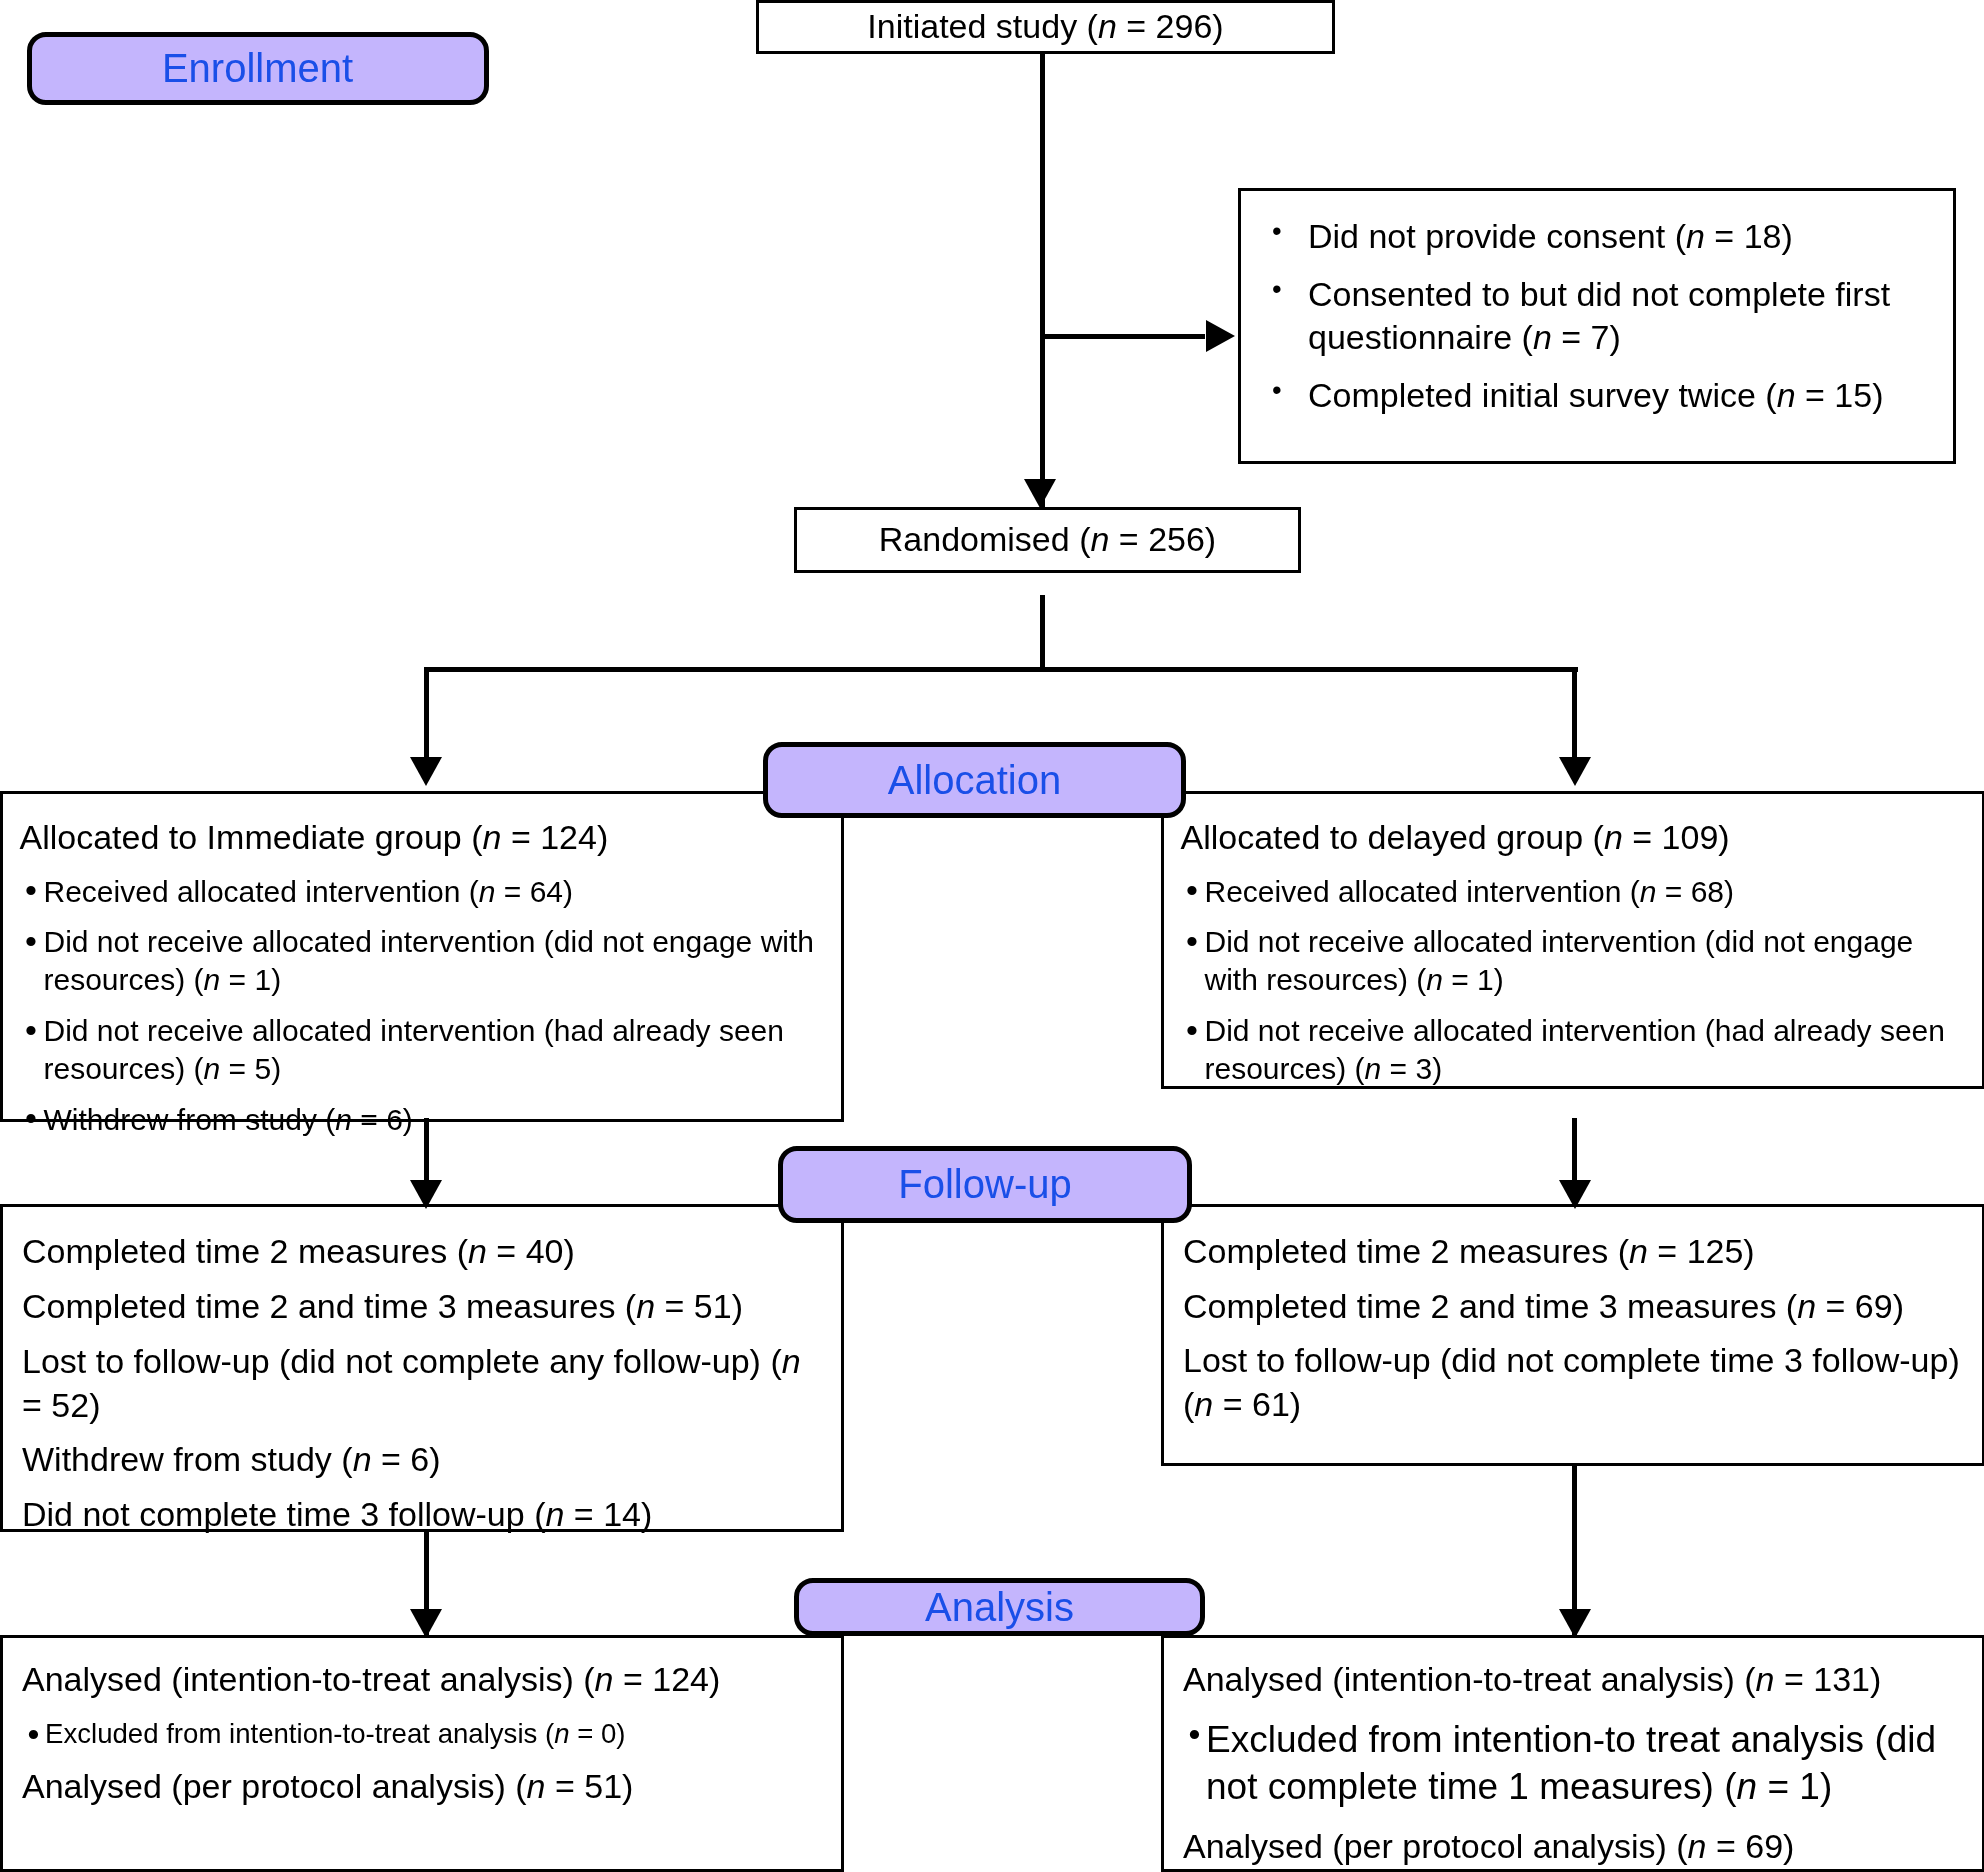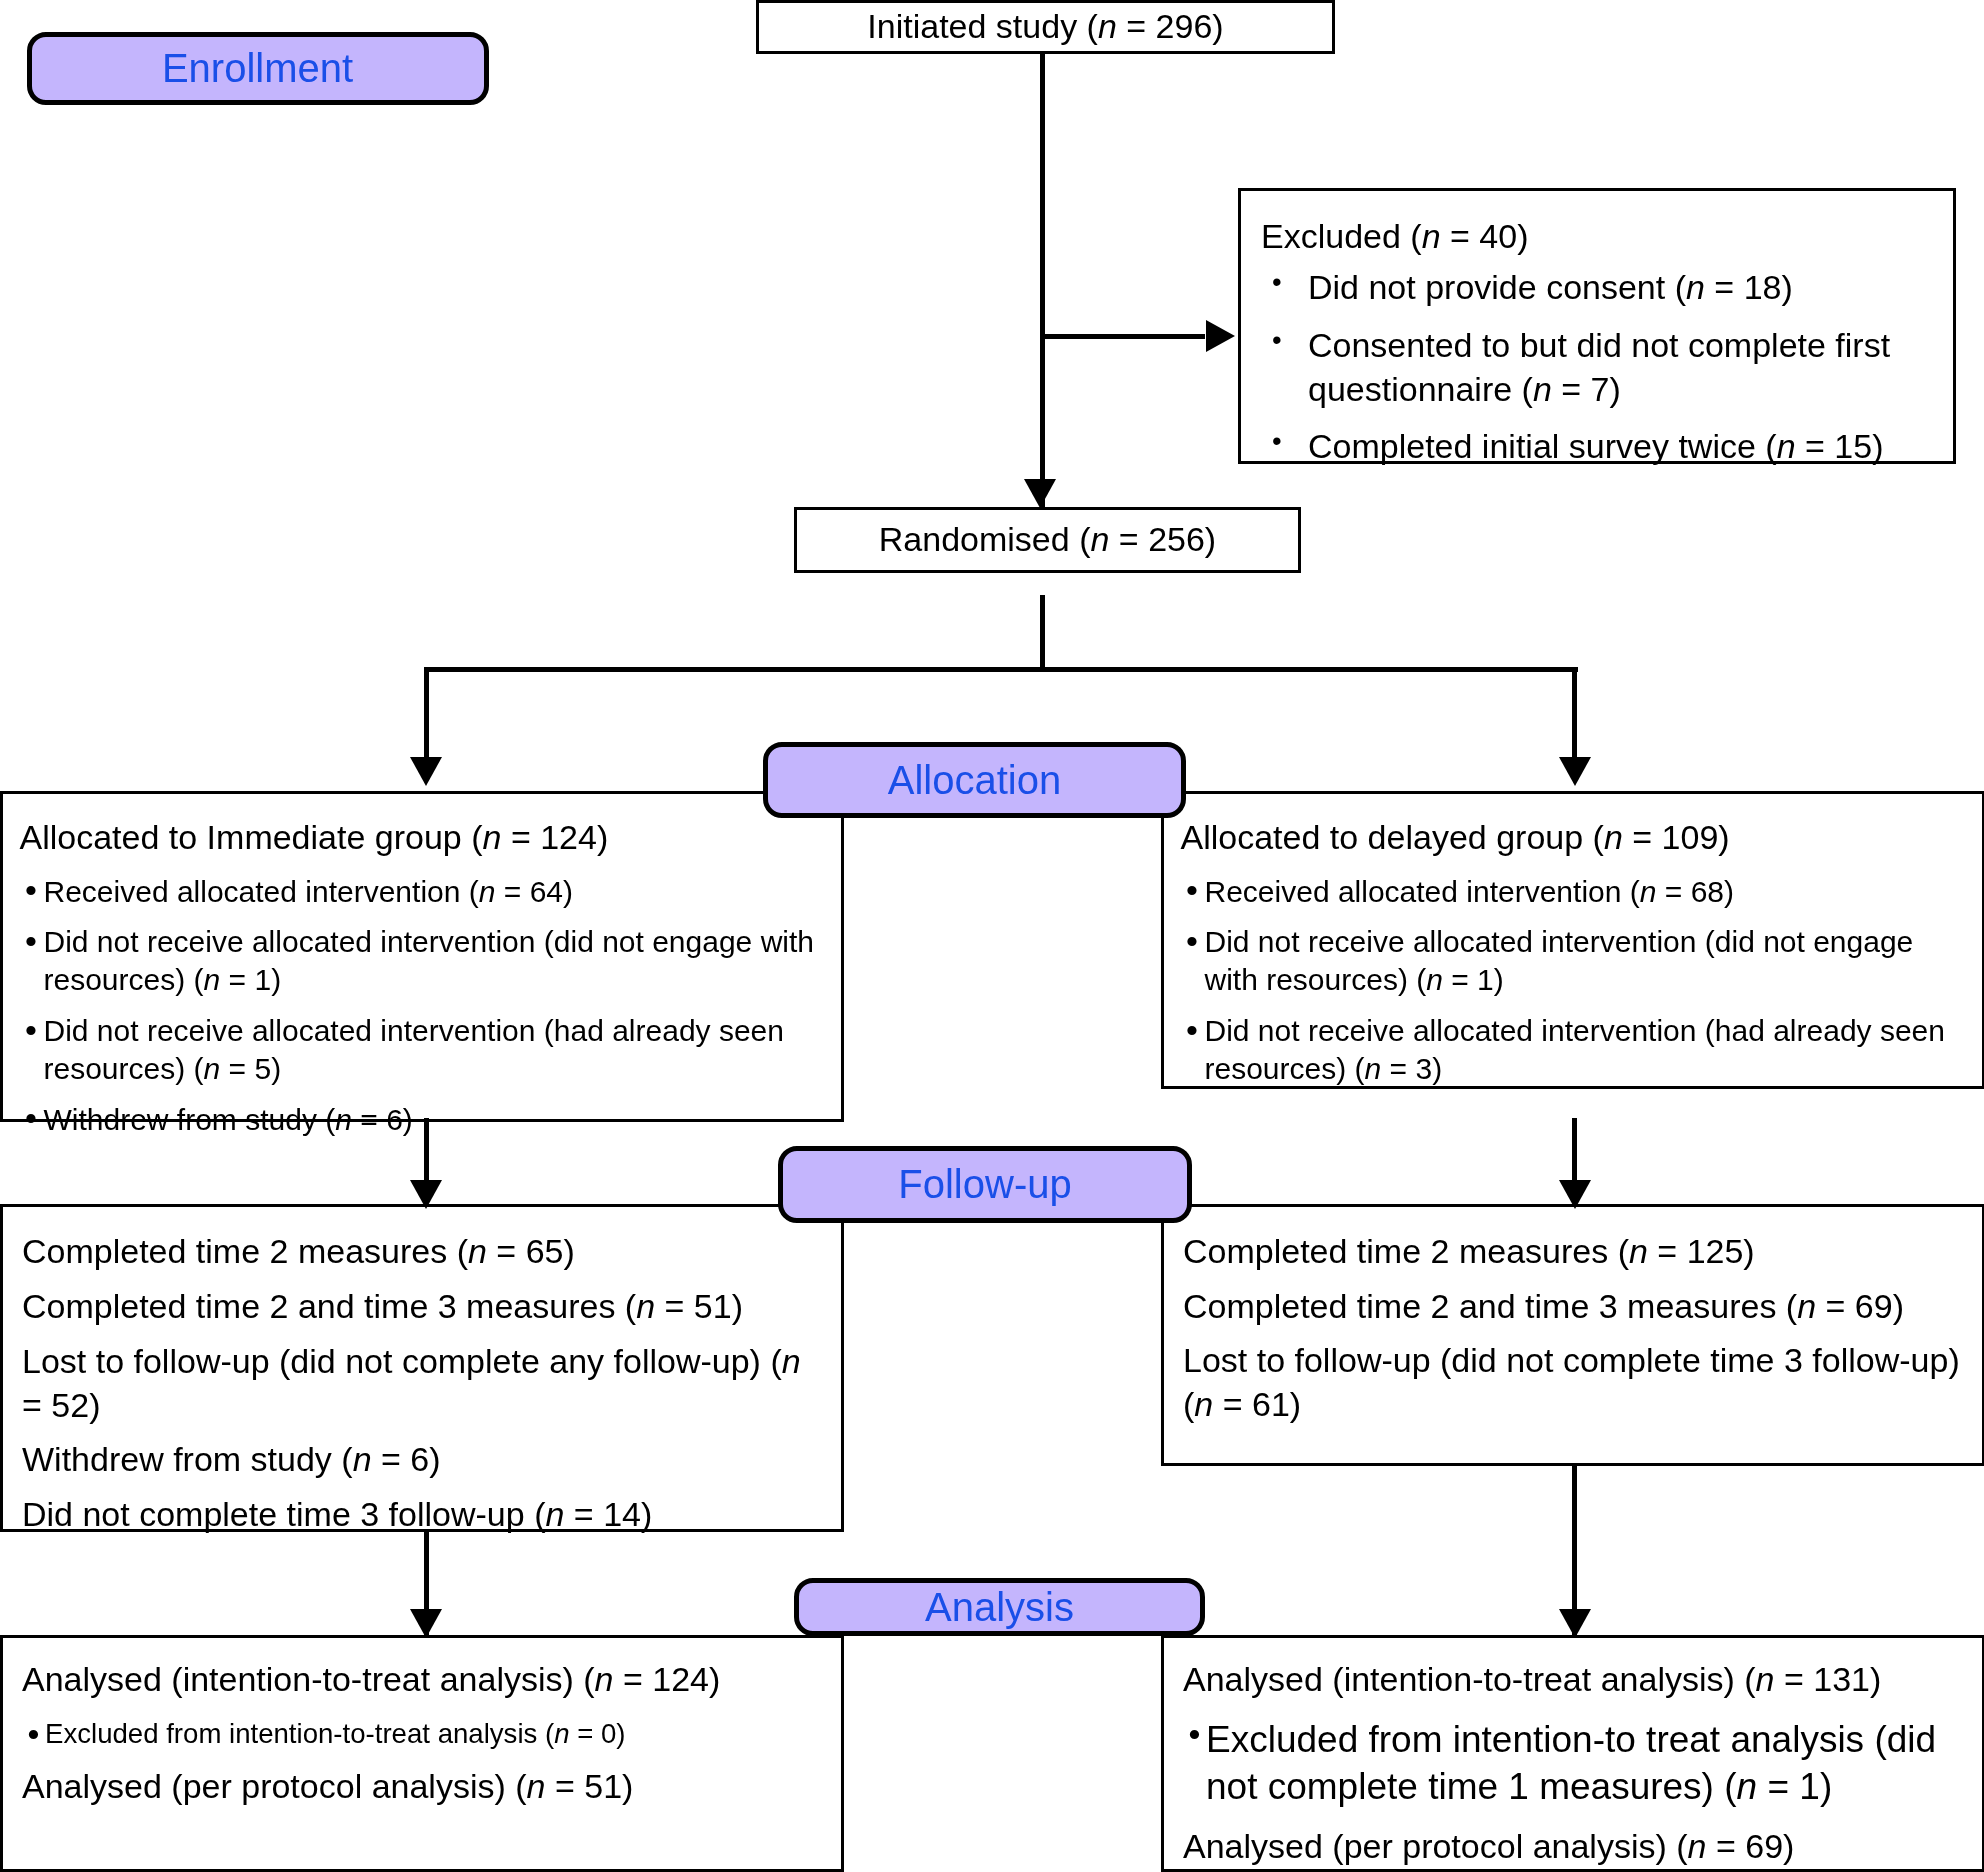--- a/index.html
+++ b/index.html
@@ -159,21 +159,20 @@
   </div>
 
   <div class="box center" style="left:756px; top:0px; width:579px; height:54px;">
     <div class="pad" style="padding:0 11px;">
       <span class="ln"><span>Initiated study (</span><em class="n">n</em><span> = </span><span>296</span><span>)</span></span>
     </div>
   </div>
 
   <div class="box" style="left:1238px; top:188px; width:718px; height:276px;">
     <div class="pad" style="padding:24px 16.5px 0 20px;">
-      <span class="ln"><span>Excluded (</span><em class="n">n</em><span> = </span><span>40</span><span>)</span></span>
 
       <span class="bul2"><span>Did not provide consent (</span><em class="n">n</em><span> = </span><span>18</span><span>)</span></span>
 
       <span class="bul2"><span>Consented to but did not complete first questionnaire (</span><em class="n">n</em><span> = </span><span>7</span><span>)</span></span>
 
       <span class="bul2"><span>Completed initial survey twice (</span><em class="n">n</em><span> = </span><span>15</span><span>)</span></span>
     </div>
   </div>
 
   <div class="box center" style="left:794px; top:507px; width:507px; height:66px;">
@@ -203,21 +202,21 @@
       <span class="bul small" style="font-size:30px; padding-left:24px;"><span>Received allocated intervention (</span><em class="n">n</em><span> = </span><span> 68</span><span>)</span></span>
 
       <span class="bul small" style="font-size:30px; padding-left:24px;"><span>Did not receive allocated intervention (did not engage with resources) (</span><em class="n">n</em><span> = </span><span>1</span><span>)</span></span>
 
       <span class="bul small" style="font-size:30px; padding-left:24px;"><span>Did not receive allocated intervention (had already seen resources) (</span><em class="n">n</em><span> = </span><span>3</span><span>)</span></span>
     </div>
   </div>
 
   <div class="box" style="left:0px; top:1204px; width:844px; height:328px;">
     <div class="pad" style="padding:23px 12px 0 19px;">
-      <span class="ln" style="margin-bottom:11px;"><span>Completed time 2 measures (</span><em class="n">n</em><span> = </span><span>65</span><span>)</span></span>
+      <span class="ln" style="margin-bottom:11px;"><span>Completed time 2 measures (</span><em class="n">n</em><span> = </span><span>40</span><span>)</span></span>
 
       <span class="ln" style="margin-bottom:12px;"><span>Completed time 2 and time 3 measures (</span><em class="n">n</em><span> = </span><span>51</span><span>)</span></span>
 
       <span class="ln" style="margin-bottom:11px;"><span>Lost to follow-up (did not complete any follow-up) (</span><em class="n">n</em><span> = </span><span>52</span><span>)</span></span>
 
       <span class="ln" style="margin-bottom:11px;"><span>Withdrew from study (</span><em class="n">n</em><span> = </span><span>6</span><span>)</span></span>
 
       <span class="ln"><span>Did not complete time 3 follow-up (</span><em class="n">n</em><span> = </span><span>14</span><span>)</span></span>
     </div>
   </div>

